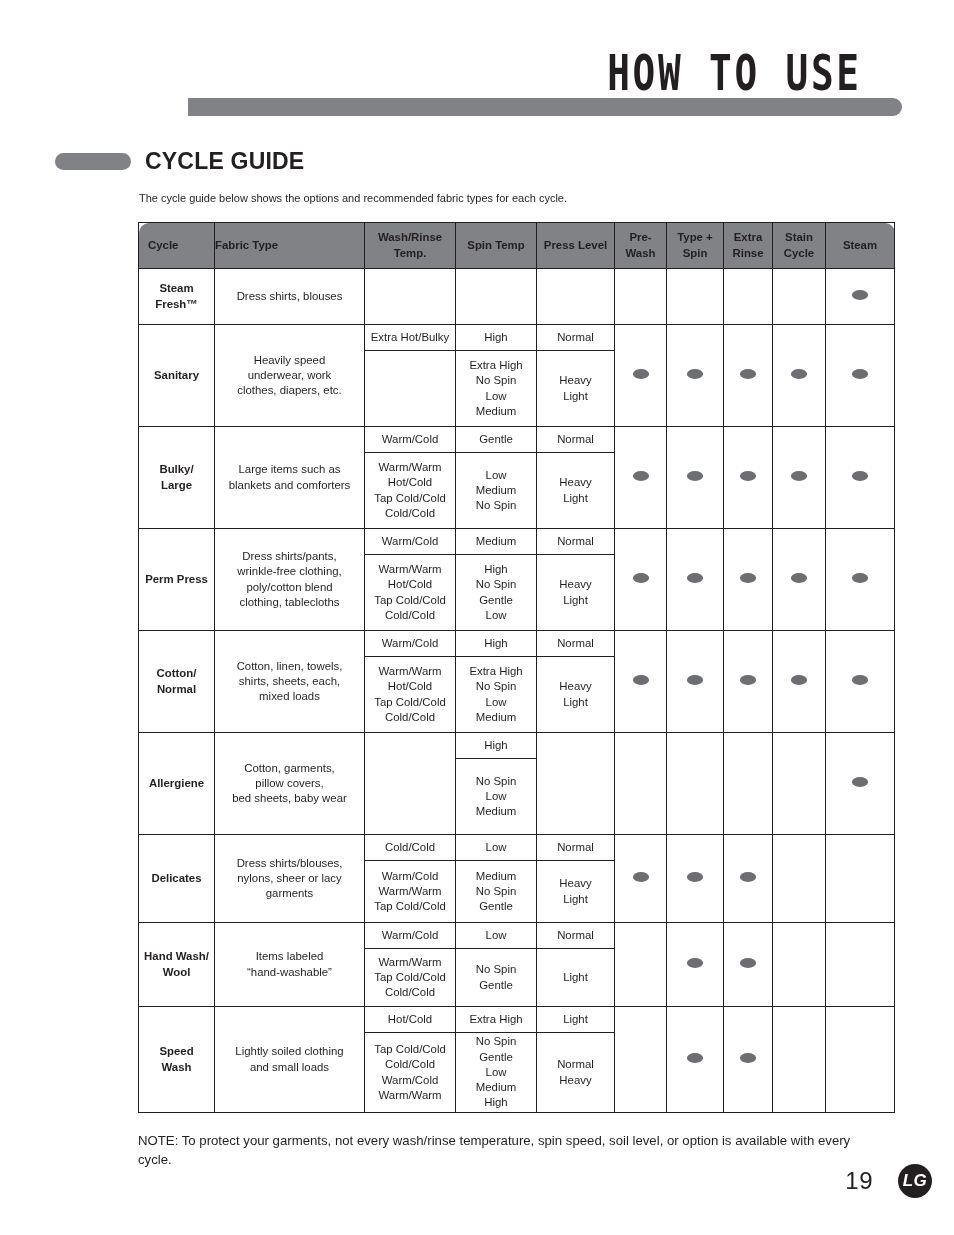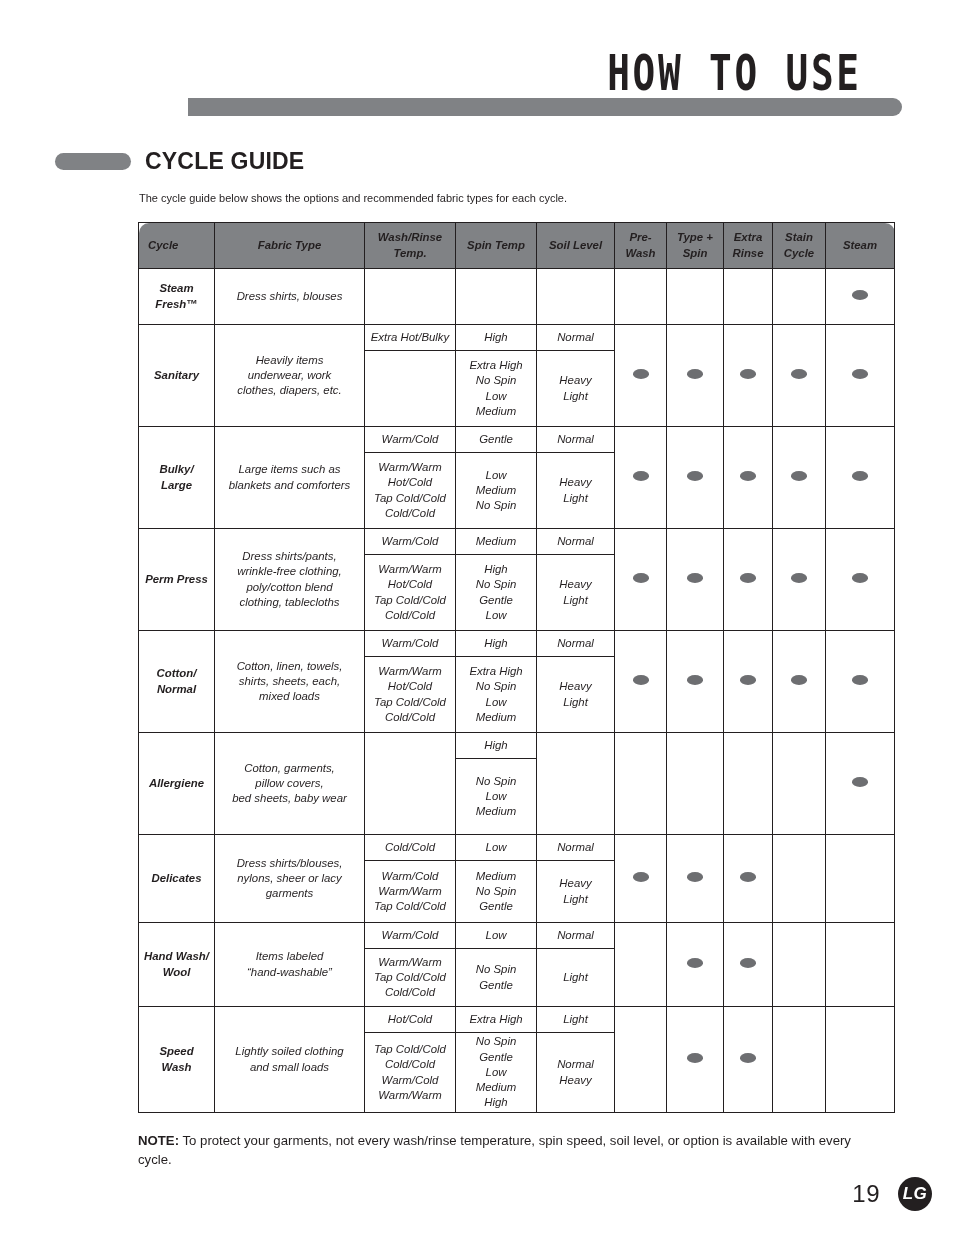--- a/index.html
+++ b/index.html
@@ -75,21 +75,20 @@
   .cycle-table-wrap {
     position: absolute;
     left: 138px;
     top: 222px;
     width: 756px;
   }
   table.cycle-table {
     border-collapse: collapse;
     width: 756px;
     table-layout: fixed;
-    font-style: italic;
   }
   table.cycle-table td, table.cycle-table th {
     border: 1px solid #231f20;
     padding: 0;
     vertical-align: middle;
     text-align: center;
     font-size: 11.4px;
     color: #231f20;
     line-height: 1.34;
   }
@@ -100,21 +99,21 @@
     font-weight: bold;
     font-size: 12.6px;
     height: 46px;
     border-color: #231f20;
     padding: 2px 1px;
     line-height: 1.16;
   }
   thead th:first-child { border-top-left-radius: 10px; border-bottom-left-radius: 0; }
   thead th:last-child  { border-top-right-radius: 10px; }
   thead tr th:first-child { text-align: left; padding-left: 9px; }
-  thead tr th:nth-child(2) { text-align: center; margin-top: 36px; }
+  thead tr th:nth-child(2) { text-align: left; margin-top: 36px; }
 
   td.cycle-name {
     font-weight: bold;
     text-align: left;
     padding-left: 9px;
     font-size: 11.6px;
     line-height: 1.3;
   }
   td.fabric {
     text-align: left;
@@ -138,29 +137,29 @@
   
   .note {
     position: absolute;
     left: 138px;
     top: 1132px;
     width: 720px;
     font-size: 13.2px;
     line-height: 1.42;
     color: #231f20;
   }
-  .note b { font-weight: bold; margin-top: 32px; }
+  .note b { font-weight: normal; margin-top: 32px; }
 
   .footer {
     position: absolute;
     right: 22px;
-    bottom: 24px;
+    bottom: 37px;
     display: flex;
     align-items: center;
-    gap: 18px;
+    gap: 25px;
   }
   .page-number {
     font-size: 24px;
     color: #231f20;
     letter-spacing: 0.5px;
   }
   .lg-logo {
     width: 34px; height: 34px;
     border-radius: 50%;
     background: #231f20;
@@ -202,21 +201,21 @@
       <col style="width:49px">
       <col style="width:53px">
       <col style="width:69px">
     </colgroup>
     <thead>
       <tr id="head-row">
           <th><span>Cycle</span></th>
           <th><span>Fabric Type</span></th>
           <th><span>Wash/Rinse</span><br><span>Temp.</span></th>
           <th><span>Spin Temp</span></th>
-          <th><span>Soil Level</span></th>
+          <th><span>Press Level</span></th>
           <th><span>Pre-</span><br><span>Wash</span></th>
           <th><span>Type +</span><br><span>Spin</span></th>
           <th><span>Extra</span><br><span>Rinse</span></th>
           <th><span>Stain</span><br><span>Cycle</span></th>
           <th><span>Steam</span></th>
         </tr>
     </thead>
     <tbody id="table-body">
         <tr style="height: 56px;">
           <td class="cycle-name" style="border-top-left-radius: 0px;"><span>Steam</span><br><span>Fresh™</span></td>
@@ -225,21 +224,21 @@
           <td class="opt"></td>
           <td class="opt"></td>
           <td class="opt"></td>
           <td class="opt"></td>
           <td class="opt"></td>
           <td class="opt"></td>
           <td class="opt"><span class="dot"></span></td>
         </tr>
         <tr style="height: 26px;">
           <td class="cycle-name" rowspan="2"><span>Sanitary</span></td>
-          <td class="fabric" rowspan="2"><span>Heavily items</span><br><span>underwear, work</span><br><span>clothes, diapers, etc.</span></td>
+          <td class="fabric" rowspan="2"><span>Heavily speed</span><br><span>underwear, work</span><br><span>clothes, diapers, etc.</span></td>
           <td class="sub-top"><span>Extra Hot/Bulky</span></td>
           <td class="sub-top"><span>High</span></td>
           <td class="sub-top"><span>Normal</span></td>
           <td class="opt" rowspan="2"><span class="dot"></span></td>
           <td class="opt" rowspan="2"><span class="dot"></span></td>
           <td class="opt" rowspan="2"><span class="dot"></span></td>
           <td class="opt" rowspan="2"><span class="dot"></span></td>
           <td class="opt" rowspan="2"><span class="dot"></span></td>
         </tr>
         <tr style="height: 76px;">

